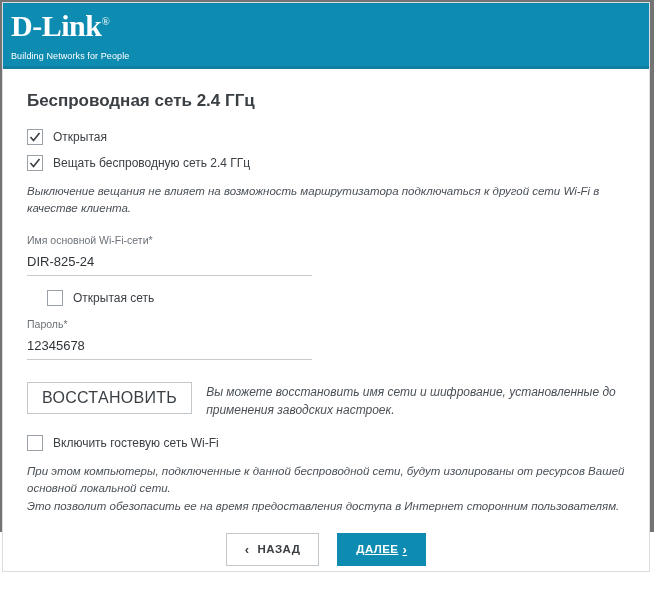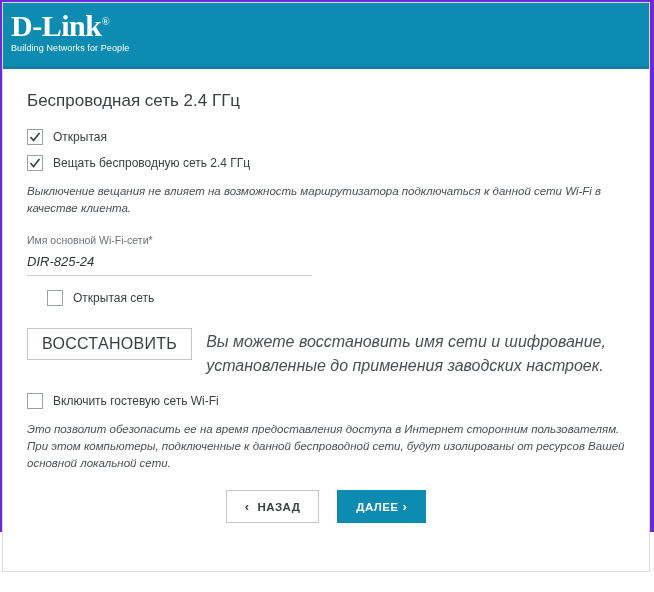--- a/index.html
+++ b/index.html
@@ -10,21 +10,21 @@
   body {
     width: 654px;
     height: 592px;
     font-family: "Liberation Sans", sans-serif;
     overflow: hidden;
   }
   .page {
     position: relative;
     width: 654px;
     height: 532px;
-    background: #6d28d9;
+    background: #737373;
     box-sizing: border-box;
   }
   .card {
     position: absolute;
     left: 2px;
     top: 2px;
     width: 648px;
     height: 570px;
     background: #ffffff;
     border: 1px solid #d9dde1;
@@ -51,34 +51,34 @@
     letter-spacing: -0.5px;
     font-family: "Liberation Serif", serif;
   }
   .logo-reg {
     font-size: 11px;
     vertical-align: super;
     font-weight: normal;
   }
   .logo-tag {
     font-size: 9px;
-    margin-top: 3px;
+    margin-top: 11px;
     letter-spacing: 0.1px;
     font-family: "Liberation Sans", sans-serif;
   }
   
   .content {
     padding: 0 24px;
     box-sizing: border-box;
   }
   .page-title {
     font-size: 17px;
     color: #3a3f44;
     padding: 22px 0 18px 0;
-    font-weight: normal;
+    font-weight: bold;
   }
   .row {
     display: flex;
     align-items: center;
     margin-bottom: 10px;
   }
   .checkbox {
     width: 16px;
     height: 16px;
     border: 1px solid #9aa1a8;
@@ -113,40 +113,39 @@
   .field-input {
     font-size: 13px;
     color: #2f3438;
     border: none;
     border-bottom: 1px solid #c6cbd0;
     width: 285px;
     padding: 4px 0 6px 0;
     outline: none;
     background: transparent;
     font-family: "Liberation Sans", sans-serif;
-    font-style: italic;
   }
   .restore-row {
     display: flex;
     align-items: flex-start;
     margin: 22px 0 16px 0;
   }
   .btn-restore {
     background: #ffffff;
     border: 1px solid #c2c7cc;
     color: #3a3f44;
     font-size: 16px;
     letter-spacing: 0.3px;
     padding: 6px 14px;
     cursor: pointer;
     flex: 0 0 auto;
     font-family: "Liberation Sans", sans-serif;
   }
   .restore-text {
-    font-size: 16px;
+    font-size: 12px;
     font-style: italic;
     color: #4a5056;
     line-height: 1.45;
     margin-left: 14px;
     padding-top: 2px;
   }
   .guest-note {
     font-size: 11.5px;
     font-style: italic;
     color: #4a5056;
@@ -177,24 +176,25 @@
   }
   .btn-next {
     background: #0e8bb0;
     border: 1px solid #0e8bb0;
     color: #ffffff;
     font-size: 11.5px;
     font-weight: bold;
     letter-spacing: 0.4px;
     padding: 9px 18px;
     display: inline-flex;
-    align-items: flex-end;
+    align-items: center;
     gap: 4px;
     cursor: pointer;
     font-family: "Liberation Sans", sans-serif;
+    text-decoration: underline;
   }
   .chev { font-size: 13px; line-height: 1; font-weight: bold; }
 </style>
 </head>
 <body>
 
 <div class="page">
   <div class="card">
 
     <div class="header">
@@ -221,46 +221,50 @@
 
       <div class="row">
         <span class="checkbox">
           <svg width="12" height="12" viewBox="0 0 12 12">
             <polyline points="1.5,6 4.5,9.5 10.5,2" fill="none" stroke="#3a3f44" stroke-width="1.6"></polyline>
           </svg>
         </span>
         <span class="cb-label">Вещать беспроводную сеть 2.4 ГГц</span>
       </div>
 
-      <div class="note">Выключение вещания не влияет на возможность маршрутизатора подключаться к данной сети Wi-Fi в качестве клиента.</div>
+      <div class="note">Выключение вещания не влияет на возможность маршрутизатора подключаться к другой сети Wi-Fi в качестве клиента.</div>
 
       <div class="field">
         <div class="field-label">Имя основной Wi-Fi-сети*</div>
         <input class="field-input" type="text" value="DIR-825-24" style="">
       </div>
 
       <div class="row" style="padding-left:20px;">
         <span class="checkbox"></span>
         <span class="cb-label">Открытая сеть</span>
       </div>
 
+      <div class="field" style="margin-top:12px;">
+        <div class="field-label">Пароль*</div>
+        <input class="field-input" type="text" value="12345678" style="">
+      </div>
 
       <div class="restore-row">
         <button class="btn-restore">ВОССТАНОВИТЬ</button>
         <div class="restore-text">Вы можете восстановить имя сети и шифрование, установленные до применения заводских настроек.</div>
       </div>
 
       <div class="row">
         <span class="checkbox"></span>
         <span class="cb-label">Включить гостевую сеть Wi-Fi</span>
       </div>
 
       <div class="guest-note">
+        <div>При этом компьютеры, подключенные к данной беспроводной сети, будут изолированы от ресурсов Вашей основной локальной сети.</div>
         <div>Это позволит обезопасить ее на время предоставления доступа в Интернет сторонним пользователям.</div>
-        <div>При этом компьютеры, подключенные к данной беспроводной сети, будут изолированы от ресурсов Вашей основной локальной сети.</div>
       </div>
 
       <div class="footer">
         <button class="btn-back">
           <span class="chev">‹</span>
           <span>НАЗАД</span>
         </button>
         <button class="btn-next">
           <span>ДАЛЕЕ</span>
           <span class="chev">›</span>

